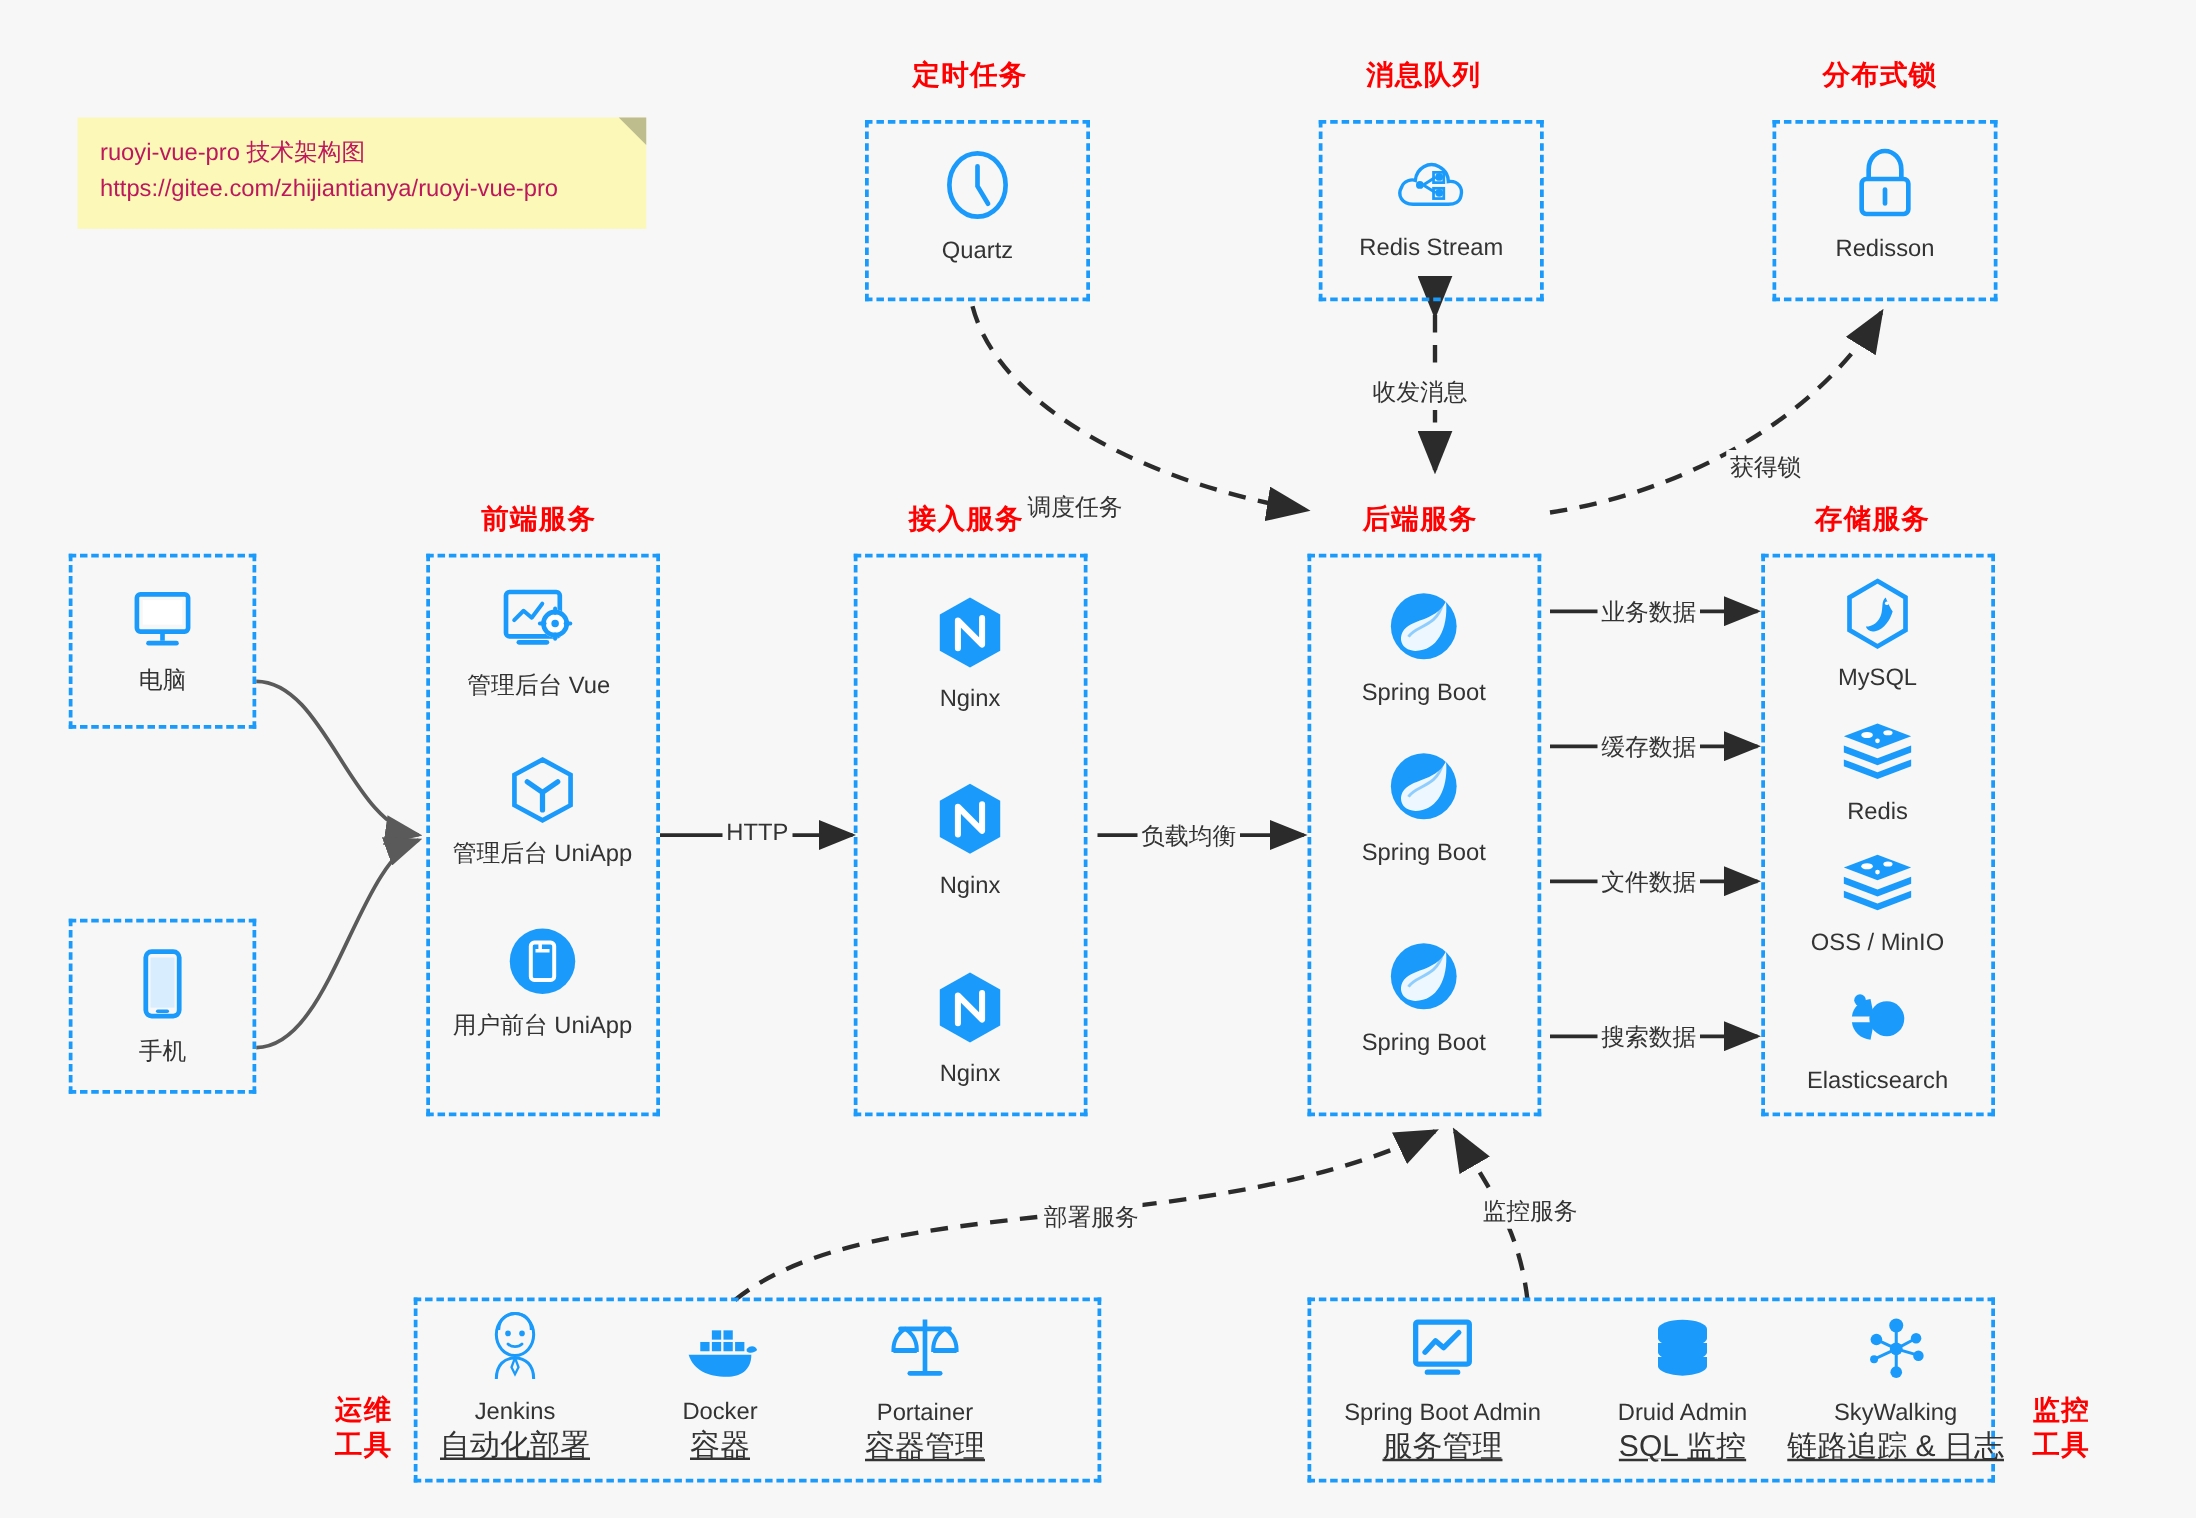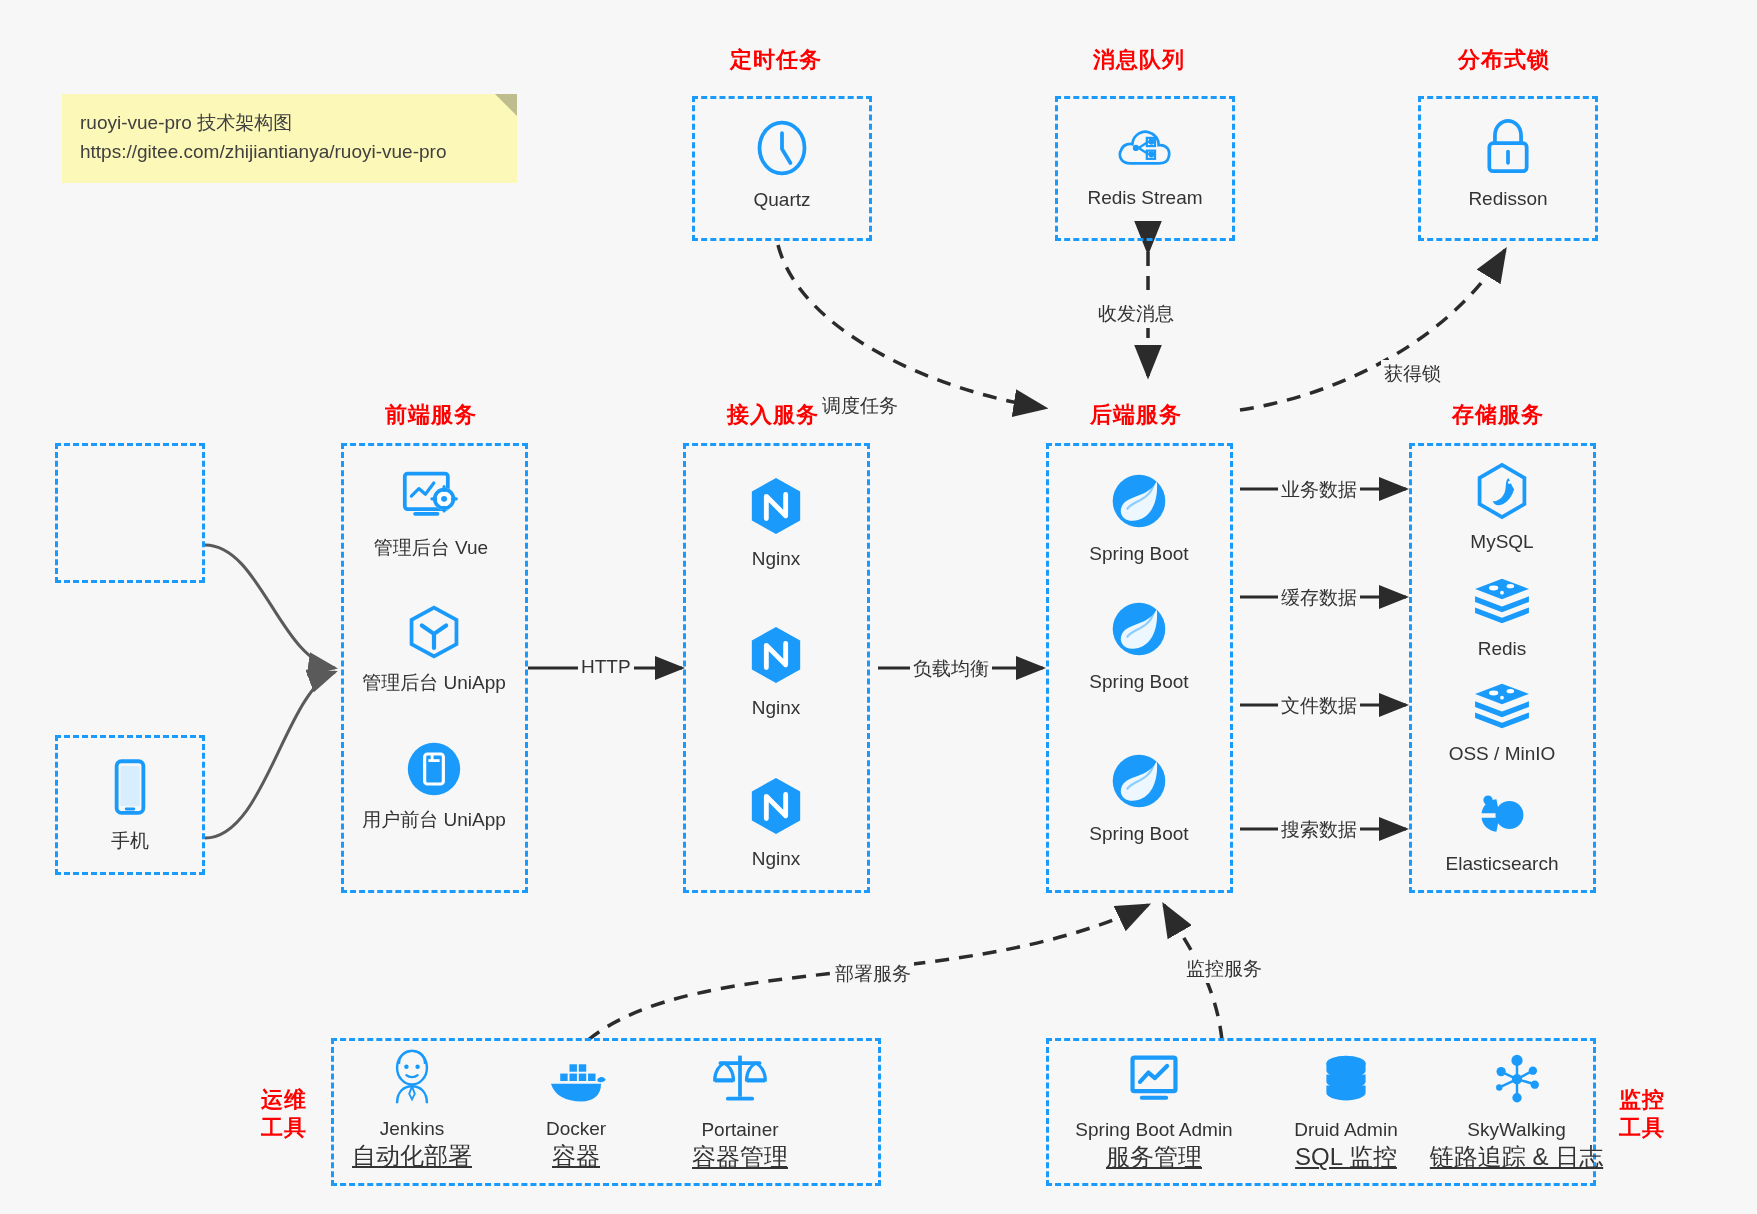--- a/index.html
+++ b/index.html
@@ -33,21 +33,22 @@
     position: absolute;
     color: #ff0000;
     font-weight: bold;
     font-size: 22px;
     letter-spacing: 1px;
     white-space: nowrap;
     z-index: 3;
   }
   .grouplabel.side {
     line-height: 1.25;
-    text-align: center;
+    text-align: right;
+    margin-top: 28px;
   }
   .item {
     position: absolute;
     width: 170px;
     text-align: center;
     z-index: 3;
   }
   .item .lbl {
     font-size: 19px;
     color: #333333;
@@ -61,21 +62,21 @@
     line-height: 1.28;
     white-space: nowrap;
     text-decoration: underline;
   }
   .icon { display: inline-block; line-height: 0; }
   .note {
     position: absolute;
     background: #fcf8b8;
     padding: 14px 18px 16px 18px;
     font-size: 19px;
-    color: #404040;
+    color: #be185d;
     line-height: 1.55;
     z-index: 4;
     white-space: nowrap;
   }
   .note .fold {
     position: absolute;
     right: 0; top: 0;
     width: 0; height: 0;
     border-left: 22px solid transparent;
     border-top: 22px solid #bdbd8d;
@@ -177,20 +178,31 @@
     </span>
     <div class="lbl">Redisson</div>
   </div>
 
   <div class="grouplabel" style="left:385px; top:400px;">前端服务</div>
   <div class="grouplabel" style="left:727px; top:400px;">接入服务</div>
   <div class="grouplabel" style="left:1090px; top:400px;">后端服务</div>
   <div class="grouplabel" style="left:1452px; top:400px;">存储服务</div>
 
   <div class="dbox" style="left:55px; top:443px; width:150px; height:140px;"></div>
+  <div class="item" style="left:45px; top:468px;">
+    <span class="icon">
+      <svg width="56" height="54" viewBox="0 0 60 58">
+        <rect x="8" y="8" width="44" height="32" rx="3" fill="none" stroke="#1a9bfc" stroke-width="4"></rect>
+        <rect x="13" y="13" width="34" height="21" fill="#ffffff"></rect>
+        <line x1="30" y1="40" x2="30" y2="48" stroke="#1a9bfc" stroke-width="4"></line>
+        <line x1="18" y1="50" x2="42" y2="50" stroke="#1a9bfc" stroke-width="4" stroke-linecap="round"></line>
+      </svg>
+    </span>
+    <div class="lbl">电脑</div>
+  </div>
 
   <div class="dbox" style="left:55px; top:735px; width:150px; height:140px;"></div>
   <div class="item" style="left:45px; top:757px;">
     <span class="icon">
       <svg width="42" height="62" viewBox="0 0 44 64">
         <rect x="8" y="4" width="28" height="54" rx="5" fill="none" stroke="#1a9bfc" stroke-width="4"></rect>
         <rect x="12" y="9" width="20" height="42" fill="#d8edfd"></rect>
         <line x1="18" y1="54" x2="26" y2="54" stroke="#1a9bfc" stroke-width="3" stroke-linecap="round"></line>
       </svg>
     </span>

